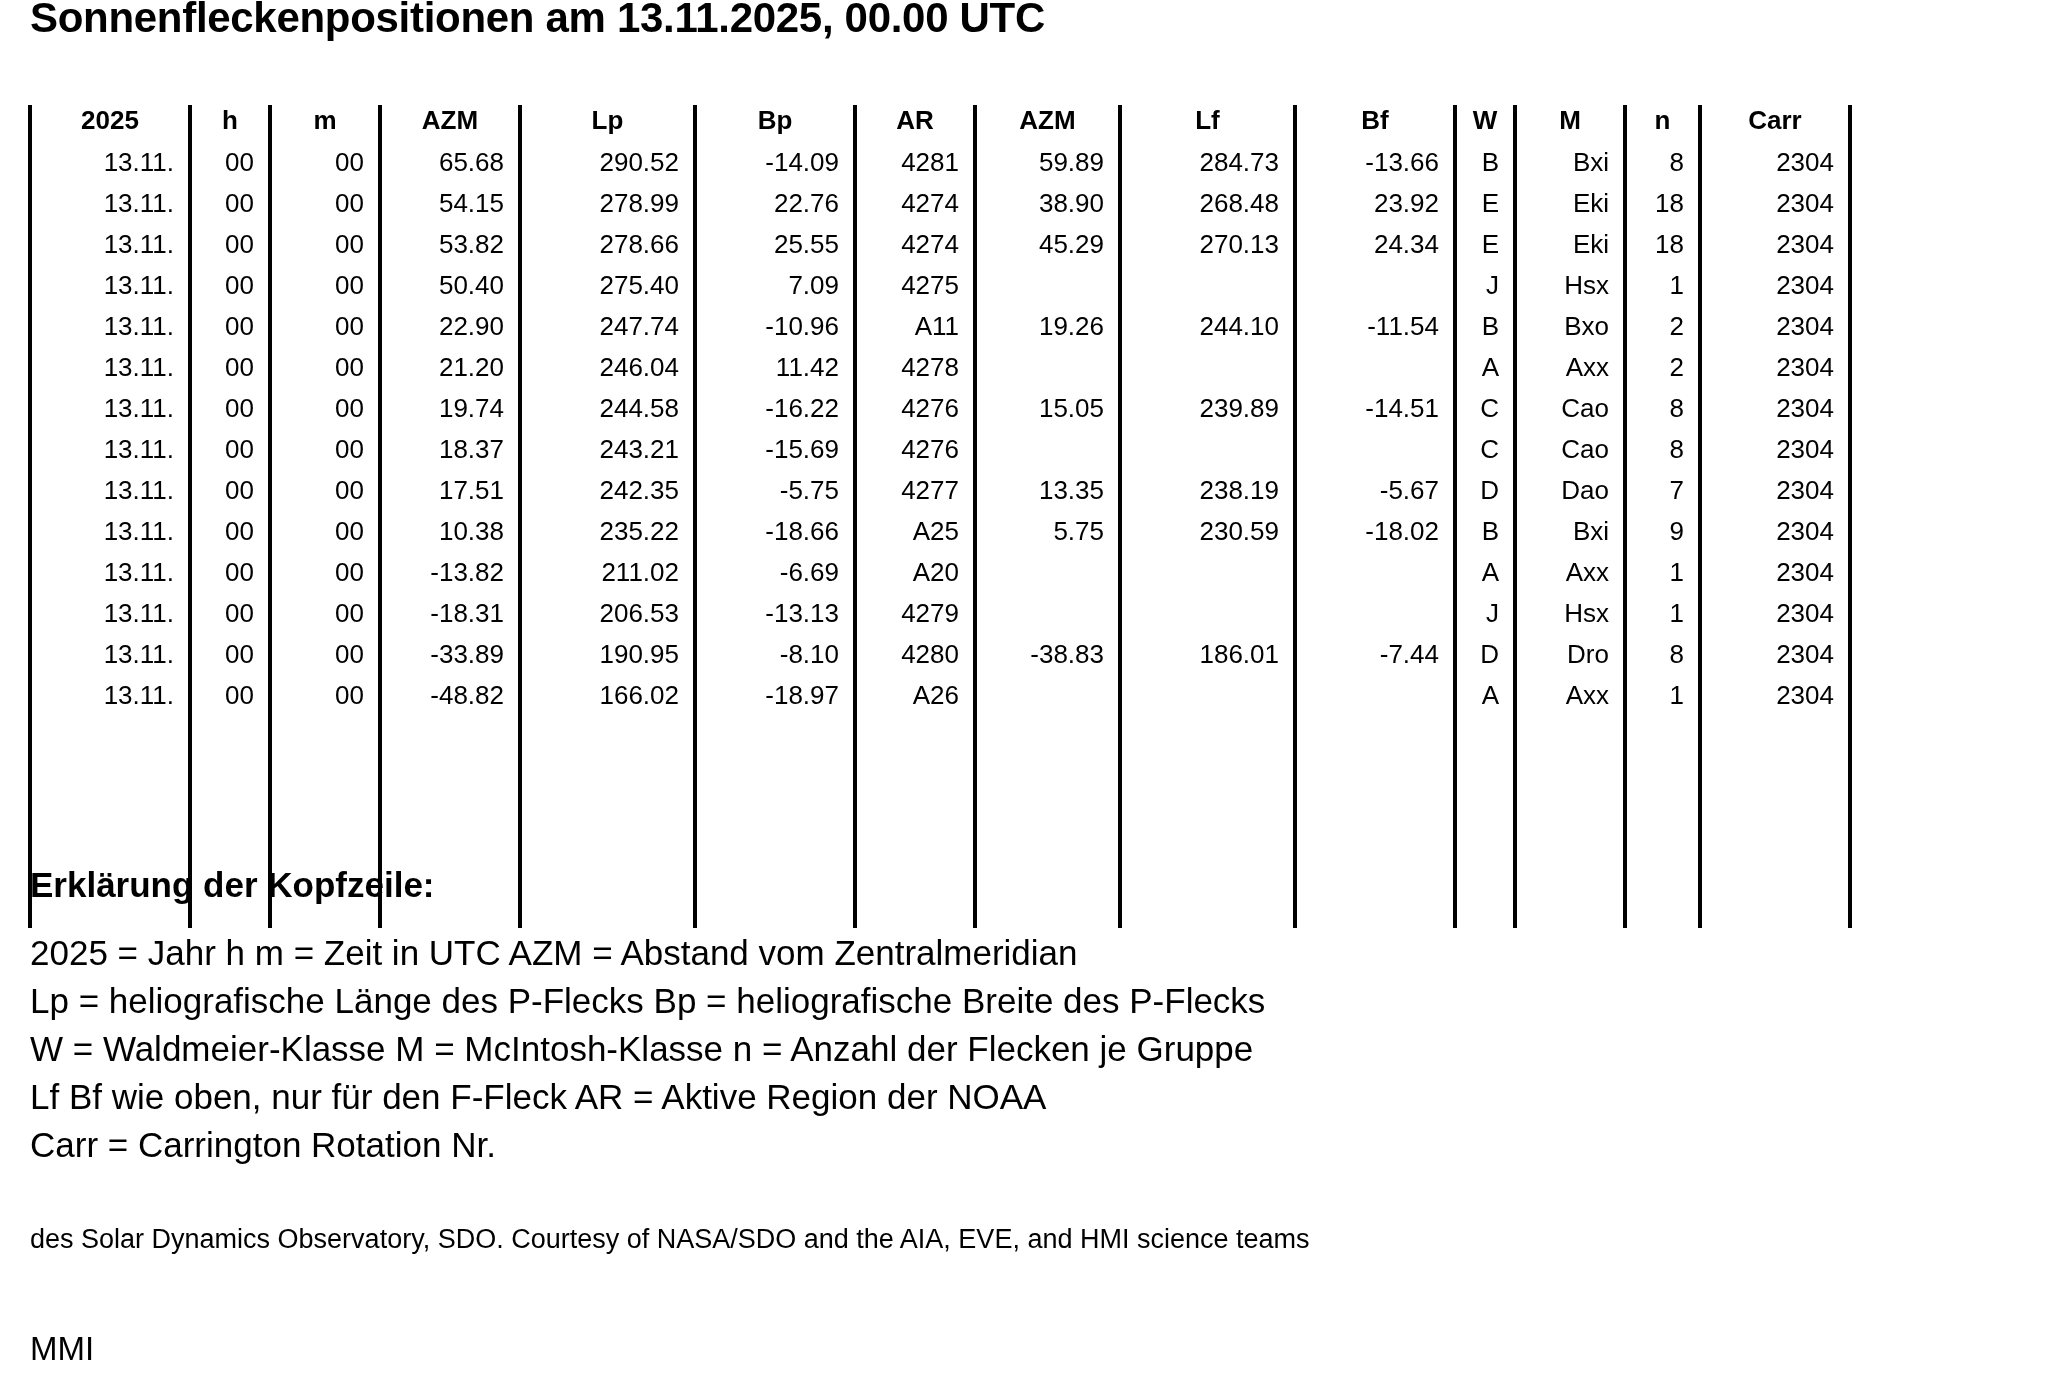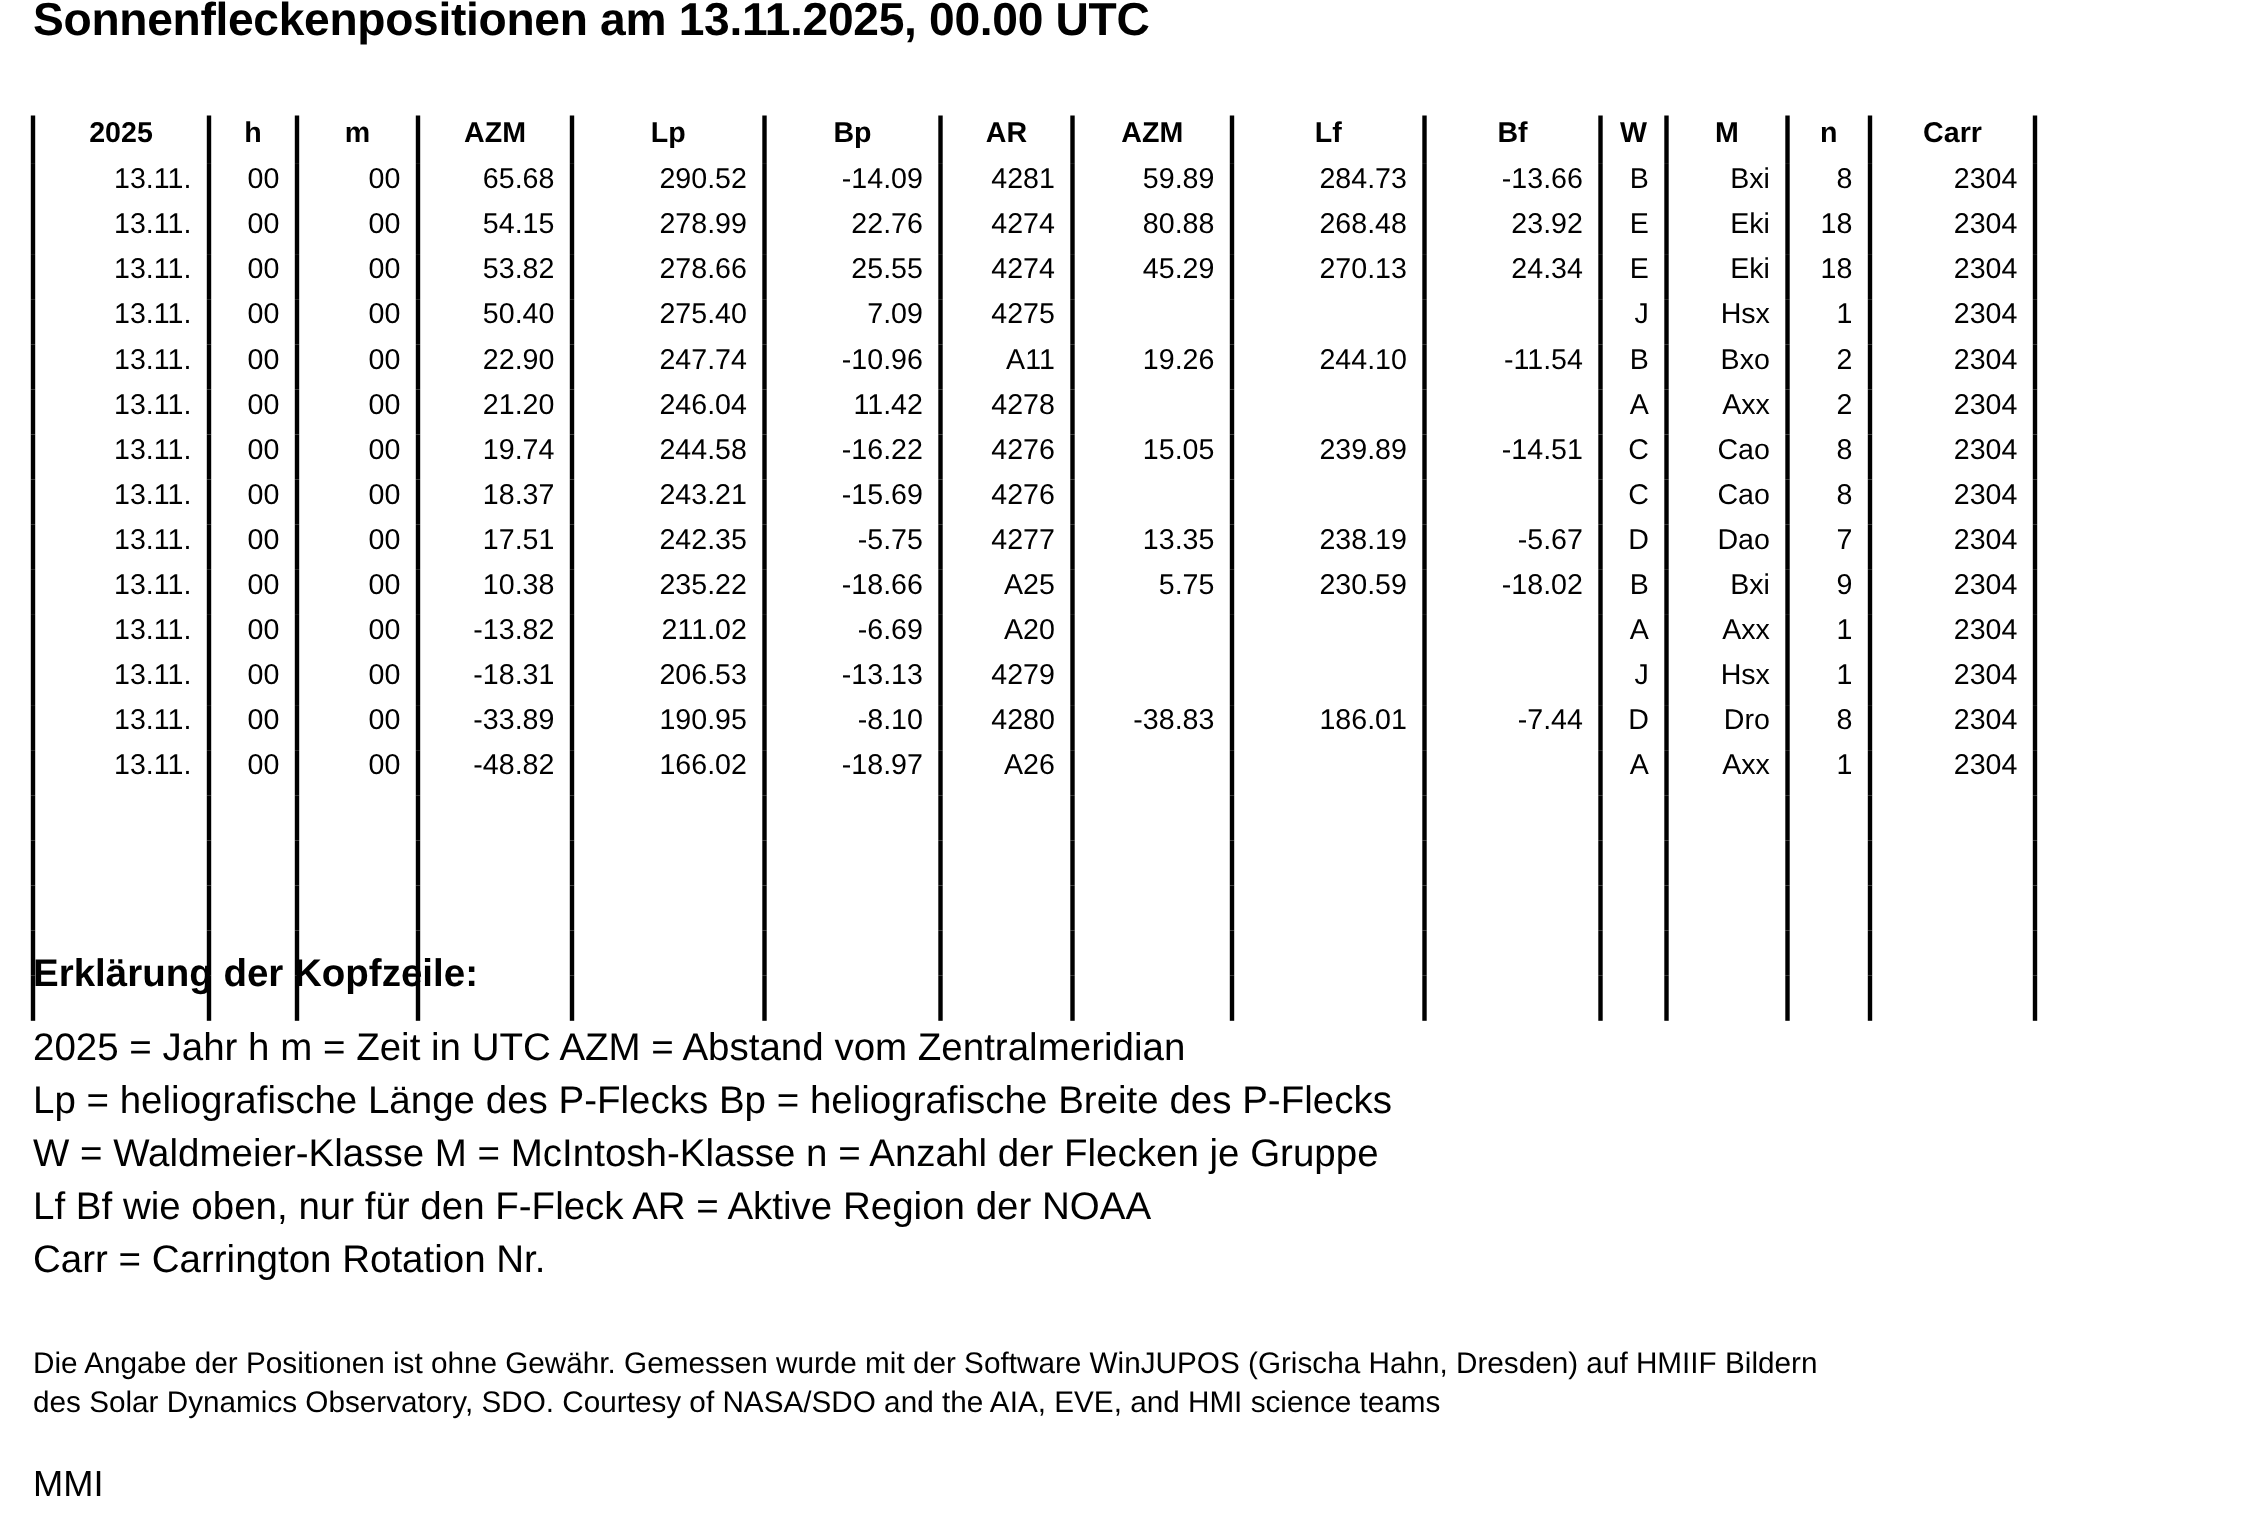--- a/index.html
+++ b/index.html
@@ -178,21 +178,21 @@
             <td>2304</td>
           </tr>
           <tr>
             <td class="cell-center">13.11.</td>
             <td class="cell-center">00</td>
             <td class="cell-center">00</td>
             <td>54.15</td>
             <td>278.99</td>
             <td>22.76</td>
             <td>4274</td>
-            <td>80.88</td>
+            <td>38.90</td>
             <td class="b">268.48</td>
             <td class="b">23.92</td>
             <td class="cell-center">E</td>
             <td>Eki</td>
             <td>18</td>
             <td>2304</td>
           </tr>
           <tr>
             <td class="cell-center">13.11.</td>
             <td class="cell-center">00</td>
@@ -472,19 +472,18 @@
   <div class="expl">
     <div class="expl-head">Erklärung der Kopfzeile:</div>
     <div class="expl-line">2025 = Jahr   h m = Zeit in UTC   AZM = Abstand vom Zentralmeridian</div>
     <div class="expl-line">Lp = heliografische Länge des P-Flecks   Bp = heliografische Breite des P-Flecks</div>
     <div class="expl-line">W = Waldmeier-Klasse   M = McIntosh-Klasse   n = Anzahl der Flecken je Gruppe</div>
     <div class="expl-line">Lf   Bf wie oben, nur für den F-Fleck   AR = Aktive Region der NOAA</div>
     <div class="expl-line">Carr = Carrington Rotation Nr.</div>
   </div>
 
   <div class="disclaimer">
-    <p>Die Angabe der Positionen ist ohne Gewähr. Gemessen wurde mit der Software WinJUPOS (Grischa Hahn, Dresden) auf HMIIF Bildern</p>
     <p>des Solar Dynamics Observatory, SDO. Courtesy of NASA/SDO and the AIA, EVE, and HMI science teams</p>
   </div>
 
   <div class="signature">MMI</div>
 
 </div>
 
 </body></html>

